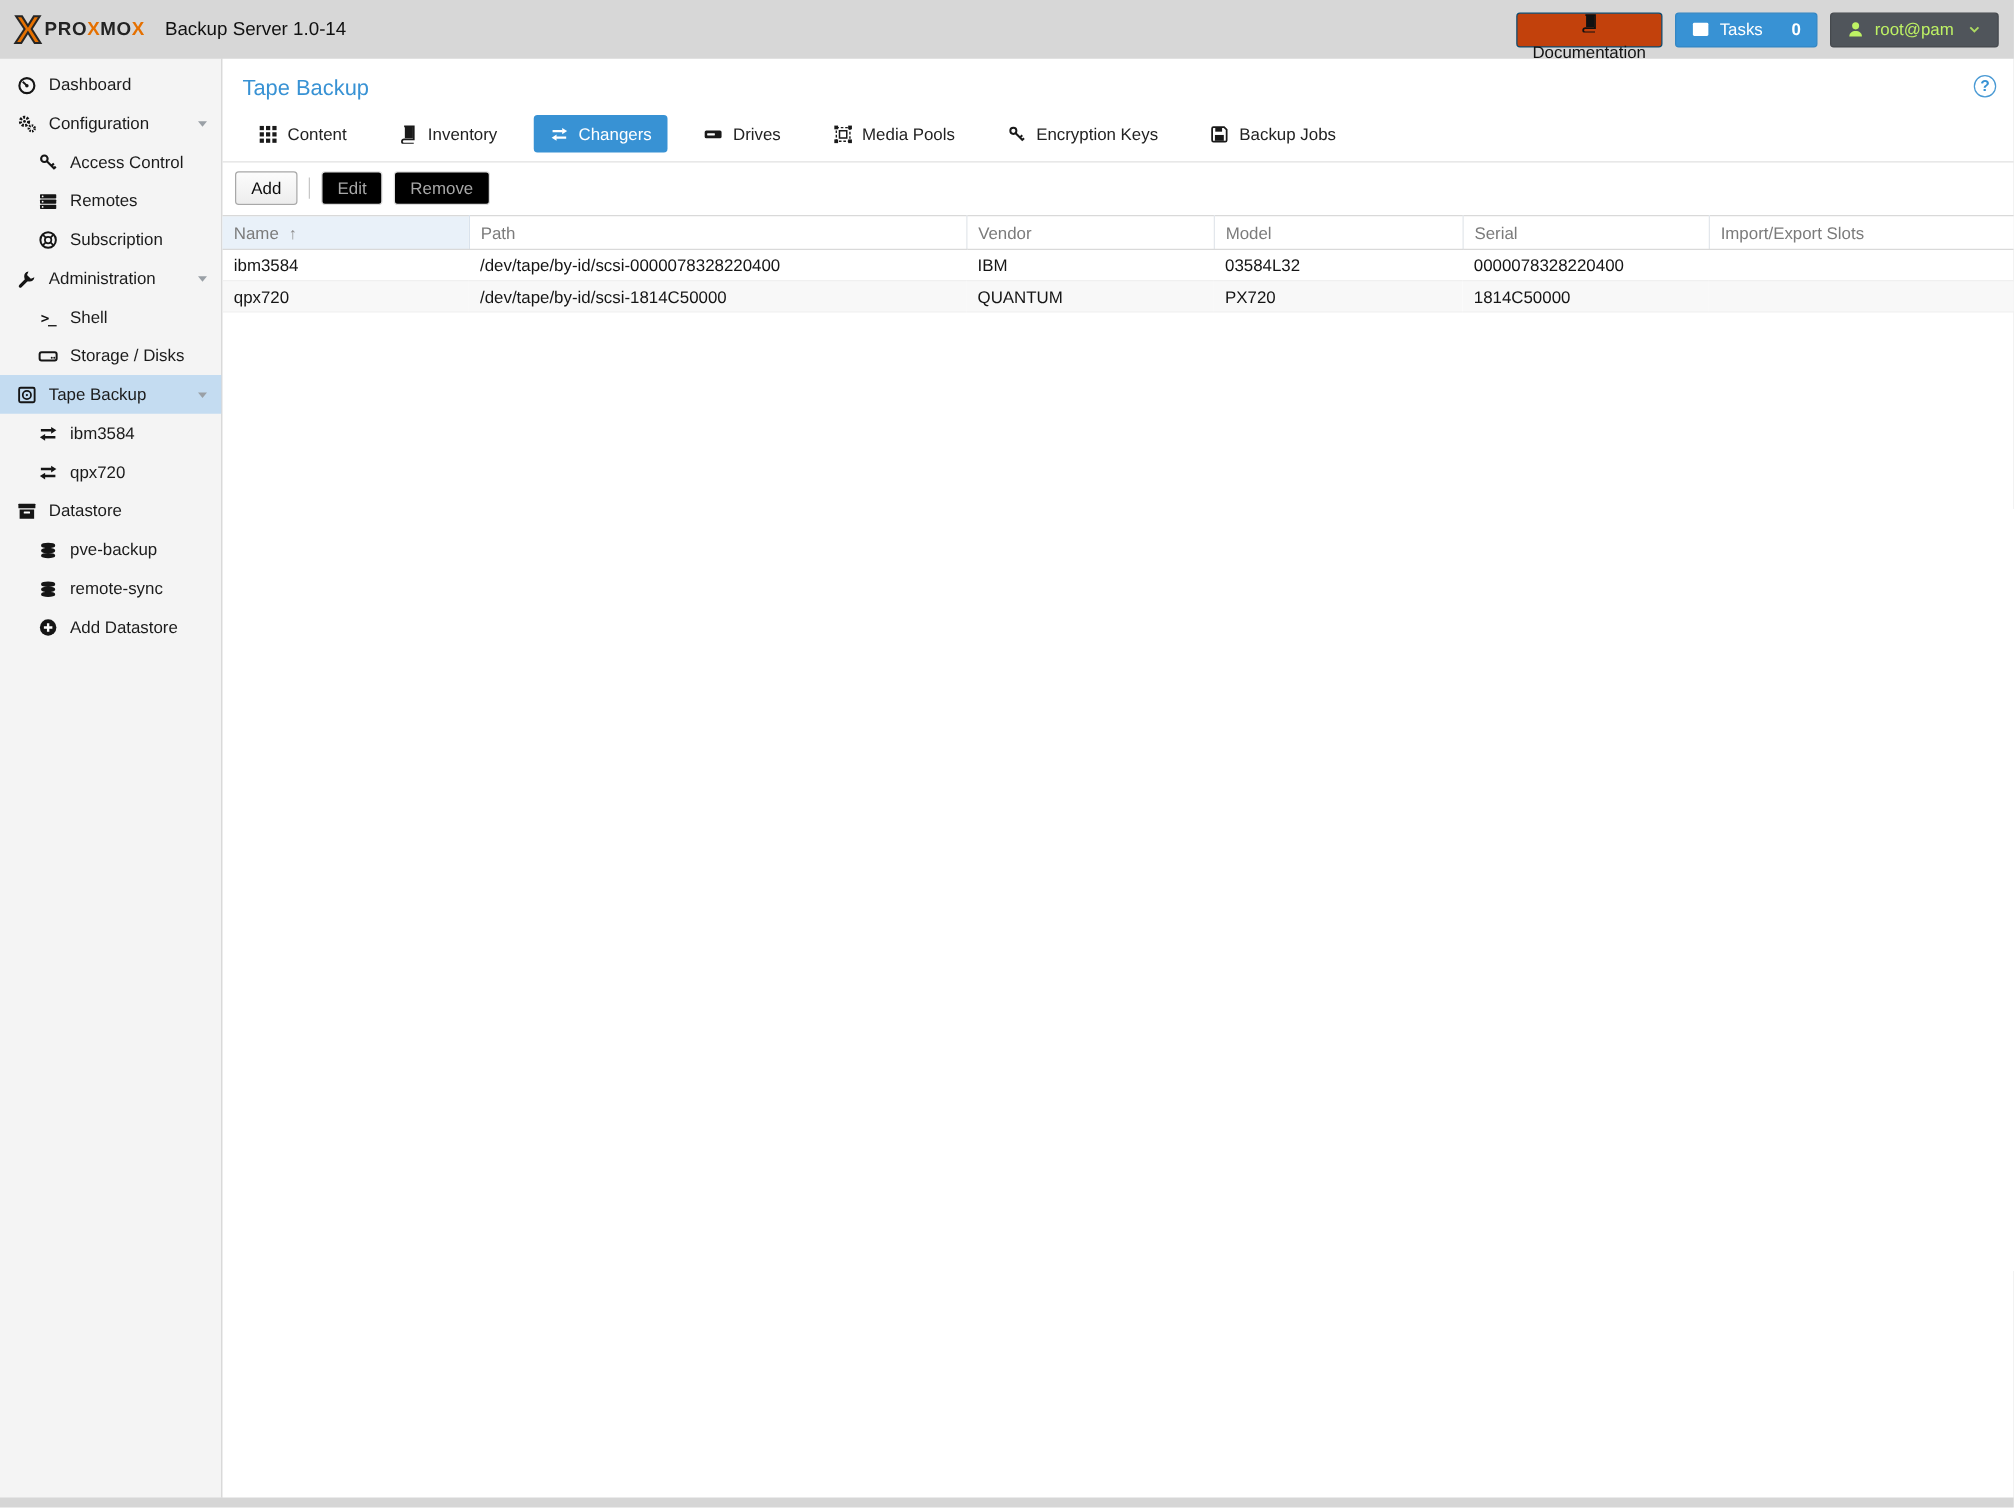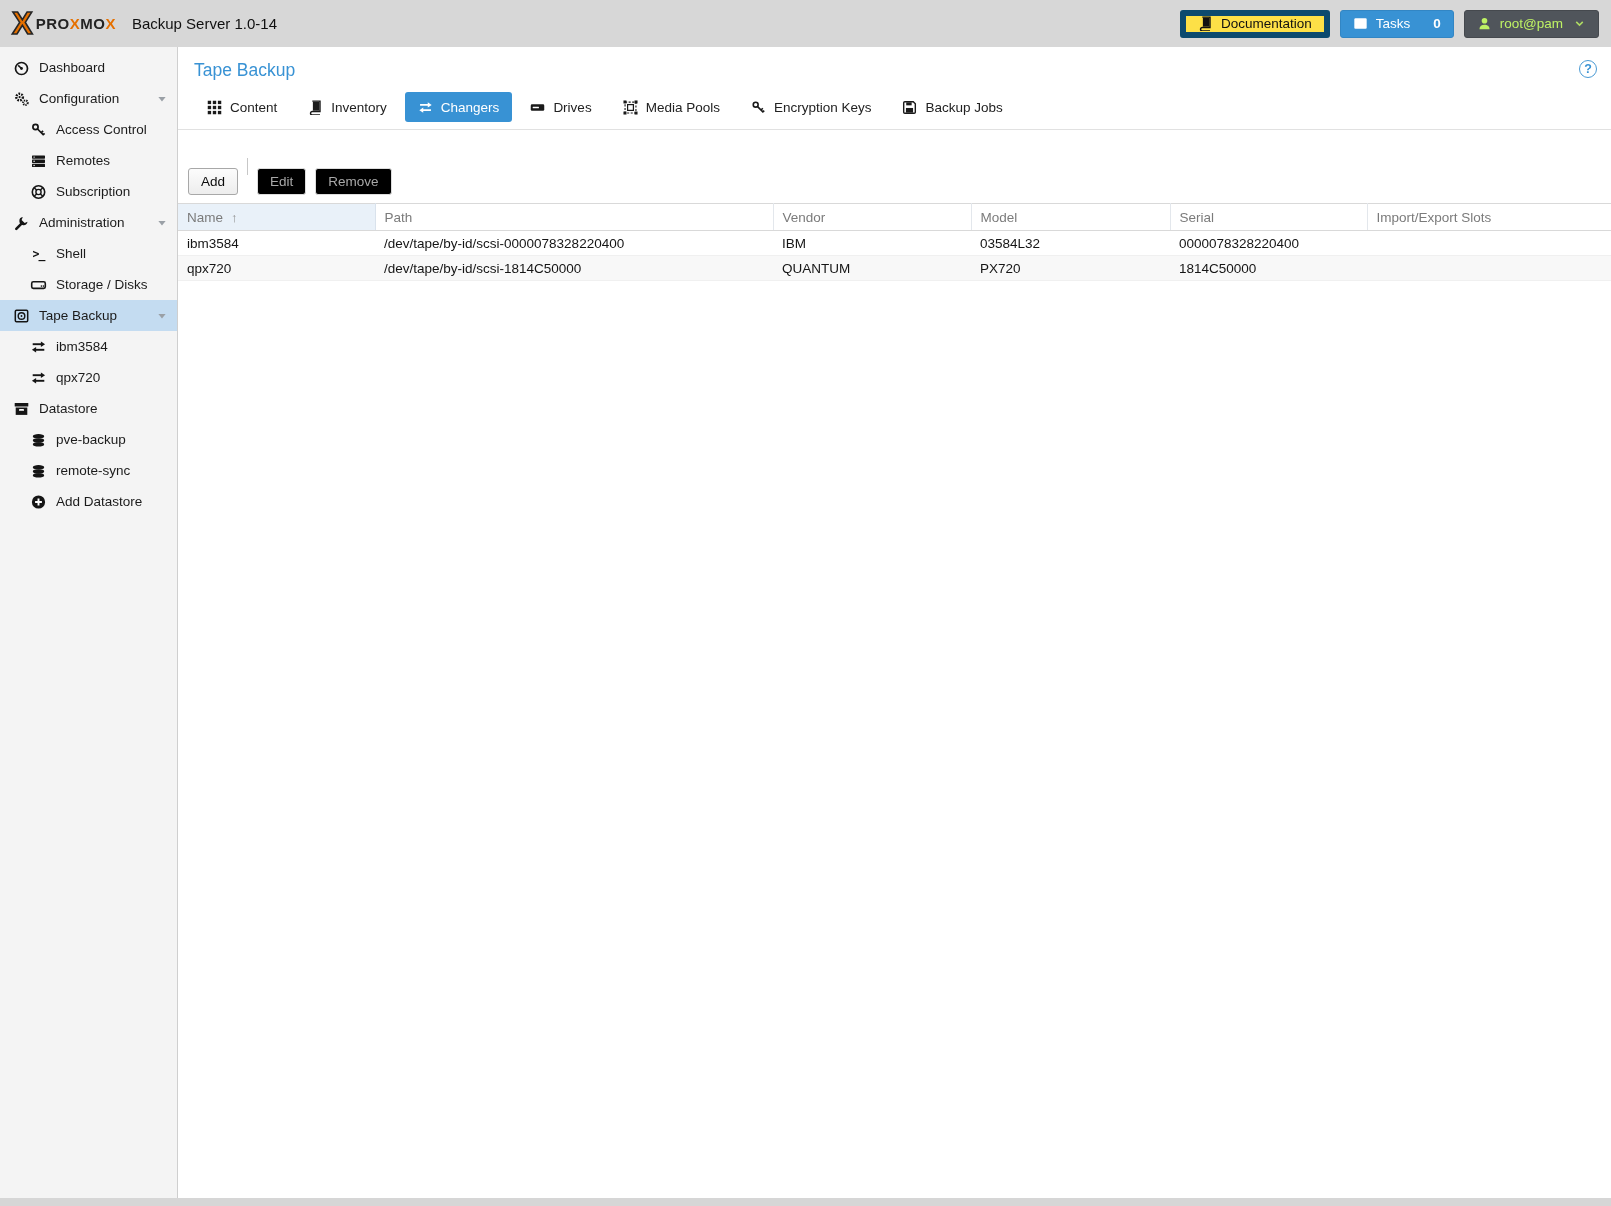--- a/index.html
+++ b/index.html
@@ -20,21 +20,21 @@
     font-size: 31px; font-weight: 900; line-height: 1; color: #e57000;
     -webkit-text-stroke: 1.6px #262626; letter-spacing: 0;
   }
   .logo-word { font-size: 15px; font-weight: 800; letter-spacing: 0.5px; display: flex; }
   .seg-dark { color: #232323; }
   .seg-orange { color: #e57000; }
   .top-title { margin-left: 16px; font-size: 15px; color: #101010; }
   .topbar-right { margin-left: auto; display: flex; align-items: center; gap: 10px; }
   .tb-btn { height: 28px; display: inline-flex; align-items: center; gap: 8px; padding: 0 12px; border-radius: 3px; font-size: 13.5px; cursor: pointer; }
   .tb-icon { width: 15px; height: 15px; display: flex; align-items: center; justify-content: center; }
-  .btn-doc { background: #fde047; border: 6px solid #0c4a6e; color: #111; }
+  .btn-doc { background: #c2410c; border: 1px solid #0c4a6e; color: #111; flex-direction: column; }
   .btn-tasks { background: #3892d4; border: 1px solid #3286c4; color: #fff; }
   .btn-tasks .count { margin-left: 15px; font-weight: bold; }
   .btn-user { background: #50555b; border: 1px solid #45494e; color: #bef264; }
   .chev { width: 13px; height: 13px; opacity: .85; margin-left: 2px; }
 
   
   .main { display: flex; height: 1151px; }
 
   
   .sidebar { width: 178px; background: #f4f4f4; border-right: 1px solid #cfcfcf; padding-top: 5px; }
@@ -48,28 +48,28 @@
   
   .content { flex: 1; background: #ffffff; position: relative; display: flex; flex-direction: column; }
   .content-header { padding: 13px 16px 7px 16px; }
   .page-title { color: #3892d4; font-size: 17.5px; font-weight: 400; }
   .help-btn {
     position: absolute; top: 13px; right: 14px; width: 18px; height: 18px;
     border: 1px solid #4a9ad4; color: #3892d4; border-radius: 50%;
     display: flex; align-items: center; justify-content: center;
     font-size: 12.5px; font-weight: bold; cursor: pointer;
   }
-  .tabbar { display: flex; gap: 5px; padding: 4px 8px 7px 16px; border-bottom: 1px solid #e1e1e1; text-align: center; }
+  .tabbar { display: flex; gap: 16px; padding: 4px 8px 7px 16px; border-bottom: 1px solid #e1e1e1; text-align: center; }
   .tab { display: flex; align-items: center; gap: 8px; height: 30px; padding: 0 13px; border-radius: 3px; font-size: 13.5px; color: #222; cursor: pointer; }
   .tab-icon { width: 15px; height: 15px; display: flex; align-items: center; justify-content: center; color: #1a1a1a; }
   .tab.active { background: #3892d4; color: #fff; }
   .tab.active .tab-icon { color: #fff; }
 
   .toolbar { display: flex; align-items: center; gap: 9px; padding: 7px 10px 8px 10px; }
-  .btn { height: 27px; padding: 0 12px; border-radius: 3px; font-size: 13.5px; display: inline-flex; align-items: center; background: linear-gradient(#fcfcfc, #ededed); border: 1px solid #a8a8a8; color: #0a0a0a; cursor: pointer; margin-top: 31px; }
+  .btn { height: 27px; padding: 0 12px; border-radius: 3px; font-size: 13.5px; display: inline-flex; align-items: center; background: linear-gradient(#fcfcfc, #ededed); border: 1px solid #a8a8a8; color: #0a0a0a; cursor: pointer; }
   .btn.disabled { background: #000000; border-color: #dddddd; color: #a8a8a8; cursor: default; }
   .tb-sep { width: 1px; height: 17px; background: #c7c7c7; }
 
   
   table.grid { width: 100%; border-collapse: collapse; table-layout: fixed; font-size: 13.5px; }
   .grid th {
     height: 27px; font-weight: 400; text-align: left; color: #7b7b7b;
     padding: 0 9px; background: #fff;
     border-top: 1px solid #d9d9d9; border-bottom: 1px solid #d9d9d9; border-right: 1px solid #e3e7ec;
   }

